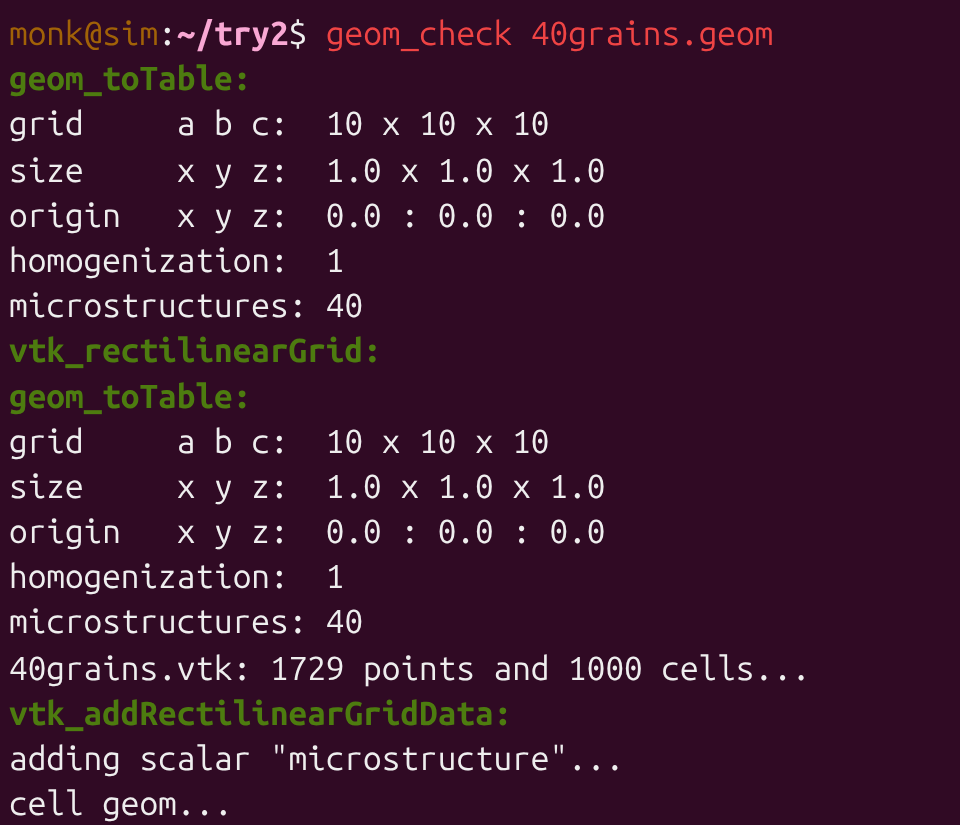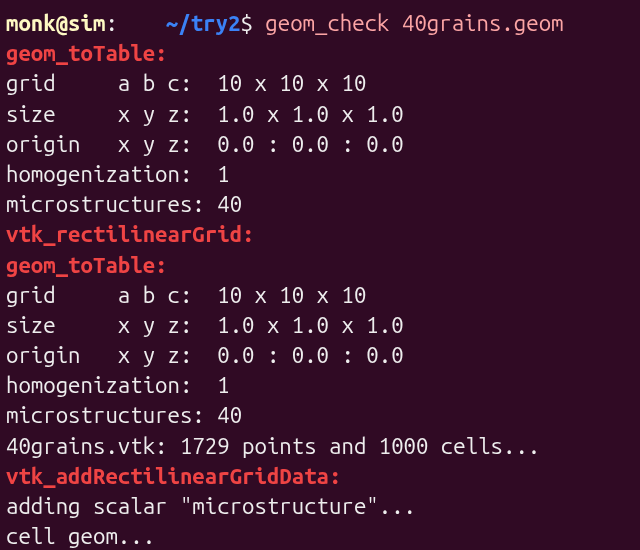--- a/index.html
+++ b/index.html
@@ -12,25 +12,25 @@
   body {
     background: #300a24;
     font-family: "Ubuntu Mono", "DejaVu Sans Mono", Menlo, Consolas, monospace;
     font-size: 22.2px;
     line-height: 1.36;
     color: #eee;
     padding: 8px 6px;
     box-sizing: border-box;
   }
   .line { white-space: pre; }
-  .user { color: #fef9c3; font-weight: bold; }
-  .path { color: #3b82f6; font-weight: bold; margin-left: 48px; }
+  .user { color: #a16207; font-weight: normal; }
+  .path { color: #f9a8d4; font-weight: bold; }
   .dollar { color: #eee; }
-  .cmd { color: #fca5a5; }
-  .head { font-weight: bold; color: #ef4444; }
+  .cmd { color: #ef4444; }
+  .head { font-weight: bold; color: #4d7c0f; }
 </style>
 </head>
 <body>
 
 <div class="line"><span class="user">monk@sim</span><span class="dollar">:</span><span class="path">~/try2</span><span class="dollar">$</span><span> </span><span class="cmd">geom_check 40grains.geom</span></div>
 
 <div class="line head">geom_toTable:</div>
 <div class="line">grid     a b c:  10 x 10 x 10</div>
 <div class="line">size     x y z:  1.0 x 1.0 x 1.0</div>
 <div class="line">origin   x y z:  0.0 : 0.0 : 0.0</div>

